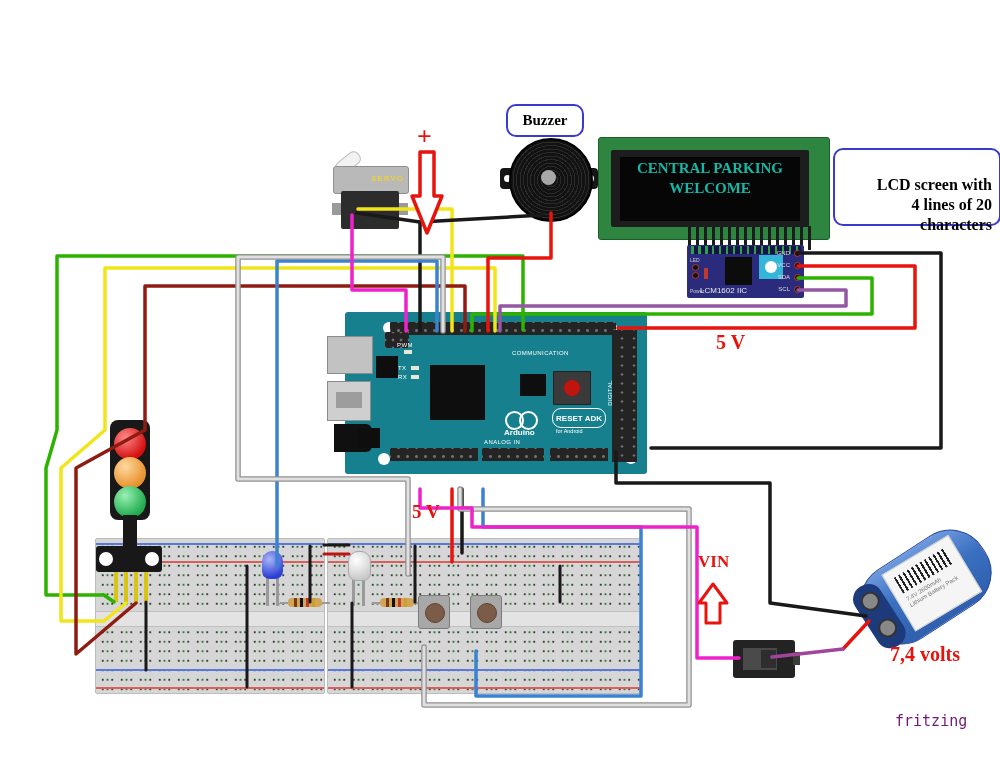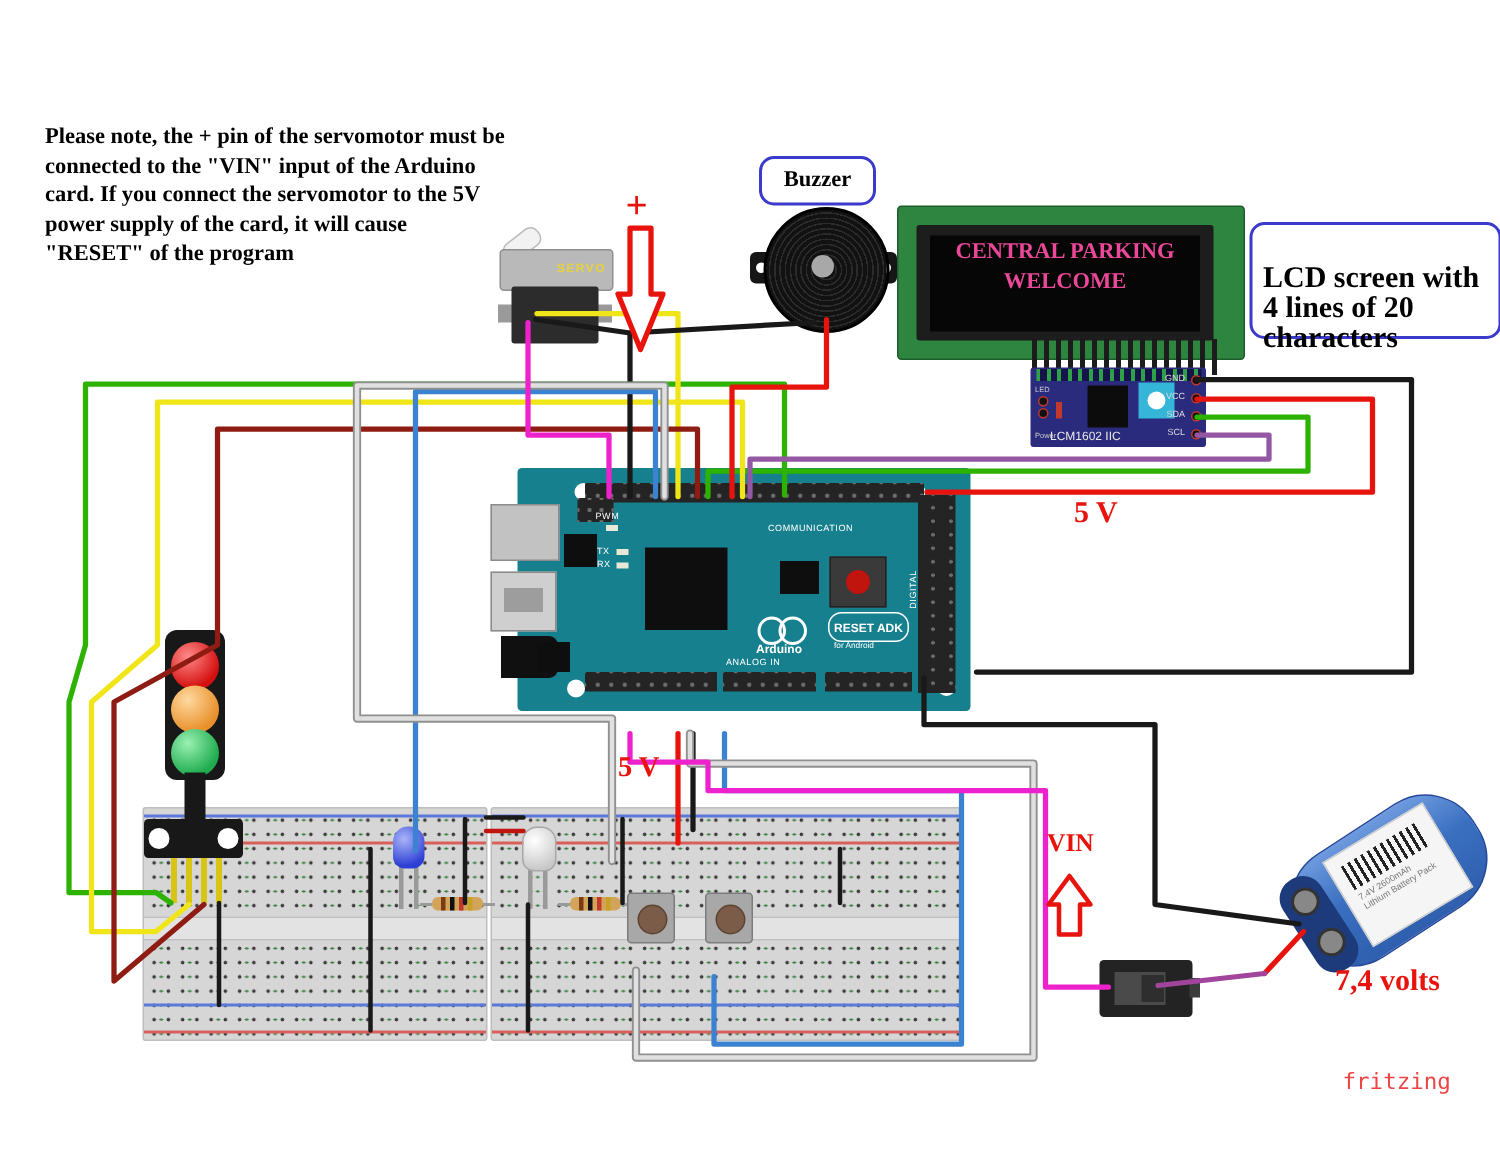--- a/index.html
+++ b/index.html
@@ -11,25 +11,25 @@
   
   .title-box{left:37px;top:12px;width:892px;height:54px;border:3px solid #3a3acc;border-radius:14px;
     display:flex;align-items:center;justify-content:center;}
   .title-box span{color:#e8130c;font-weight:bold;font-size:30px;letter-spacing:.2px;}
   .note{left:30px;top:82px;width:360px;color:#000;font-weight:bold;font-size:15px;line-height:19.5px;}
   .blue-box{border:2.5px solid #3a3acc;border-radius:10px;background:#fff;display:flex;align-items:center;justify-content:center;}
   .blue-box span{font-weight:bold;font-size:15px;color:#000;}
   .servo-label{left:119px;top:193px;width:196px;height:26px;}
   .buzzer-label{left:506px;top:104px;width:74px;height:29px;}
   .lcd-label{left:833px;top:148px;width:164px;height:74px;}
-  .lcd-label span{font-size:20px;line-height:20px;text-align:left;width:150px;margin-top:36px;}
+  .lcd-label span{font-size:16px;line-height:20px;text-align:right;width:150px;margin-top:36px;}
   .battery-label{left:799px;top:482px;width:180px;height:48px;}
   .battery-label span{color:#2222dd;text-align:center;line-height:19px;}
   .red-text{color:#e8130c;font-weight:bold;}
-  .fritzing{left:895px;top:712px;color:#ef4444;font-size:15px;font-family:"DejaVu Sans Mono",monospace;}
+  .fritzing{left:895px;top:712px;color:#701a75;font-size:15px;font-family:"DejaVu Sans Mono",monospace;}
 
   
   .bboard{top:538px;height:154px;background-color:#d6d6d6;border:1px solid #bdbdbd;border-radius:2px;
     background-image:
       radial-gradient(#2f7d33 1.1px, transparent 1.6px),
       radial-gradient(#3c3c3e 1px, transparent 1.45px);
     background-size:19px 9.5px, 9.5px 9.5px;
     background-position:2px 3px, 2px 3px;}
   .bb-left{left:95px;width:228px;}
   .bb-right{left:327px;width:313px;}
@@ -63,21 +63,21 @@
   .buzzer-ear{position:absolute;top:168px;width:15px;height:21px;background:#161616;border-radius:4px;}
   .buzzer-ear i{position:absolute;left:4px;top:7px;width:7px;height:7px;border-radius:50%;background:#fff;}
   .buzzer-disc{left:509px;top:138px;width:80px;height:80px;border-radius:50%;
     background:repeating-radial-gradient(circle at 50% 50%, #121212 0 2.5px, #2b2b2b 2.5px 3.5px);
     border:2px solid #000;}
   .buzzer-dot{left:541px;top:170px;width:15px;height:15px;border-radius:50%;background:#a8a8a8;}
 
   
   .lcd-board{left:598px;top:137px;width:230px;height:101px;background:#2e8540;border:1px solid #1d5c2b;border-radius:3px;}
   .lcd-bezel{left:611px;top:150px;width:198px;height:77px;background:#1d1d1d;border-radius:2px;}
-  .lcd-screen{left:620px;top:157px;width:180px;height:63px;background:#060606;color:#ec4899;
+  .lcd-screen{left:620px;top:157px;width:180px;height:63px;background:#060606;color:#14b8a6;
     text-align:center;font-weight:bold;font-size:15px;line-height:20px;padding-top:1px;}
   .lcd-pins{left:688px;top:226px;width:124px;height:24px;
     background:repeating-linear-gradient(90deg,#1c1c1c 0 3.5px, transparent 3.5px 8px);}
 
   
   .lcm-board{left:687px;top:245px;width:117px;height:53px;background:#2b2b7e;border-radius:2px;}
   .lcm-toprow{left:691px;top:246px;width:110px;height:8px;
     background:repeating-linear-gradient(90deg,#2fa04a 0 2.5px,#14144a 2.5px 7px);}
   .lcm-ic{left:725px;top:257px;width:27px;height:28px;background:#0c0c0c;}
   .lcm-pot{left:759px;top:255px;width:24px;height:24px;background:#35b6d9;}
@@ -344,25 +344,20 @@
       <polyline points="352,215 352,290 406,290 406,331" fill="none" stroke="#ee22cc" stroke-width="3.5" stroke-linejoin="round" stroke-linecap="round"></polyline>
       <polyline points="420,489 420,508 472,508 472,527 697,527 697,658 739,658" fill="none" stroke="#ee22cc" stroke-width="3.5" stroke-linejoin="round" stroke-linecap="round"></polyline>
       <polyline points="772,657 843,649" fill="none" stroke="#a0459b" stroke-width="3.5" stroke-linejoin="round" stroke-linecap="round"></polyline>
       <polyline points="798,290 846,290 846,306 500,306 500,331" fill="none" stroke="#9457a3" stroke-width="3.5" stroke-linejoin="round" stroke-linecap="round"></polyline>
     </svg>
   <svg class="layer" viewBox="0 0 1000 768" xmlns="http://www.w3.org/2000/svg">
     <polygon points="420,152 434,152 434,196 442,196 427,233 412,196 420,196" fill="#ffffff" stroke="#e8130c" stroke-width="3.5" stroke-linejoin="round"></polygon>
     <polygon points="713,584 727,603 720,603 720,623 706,623 706,603 699,603" fill="#ffffff" stroke="#e8130c" stroke-width="3" stroke-linejoin="round"></polygon>
   </svg>
 
-  <div class="abs note prewrap">Please note, the + pin of the servomotor must be
-connected to the "VIN" input of the Arduino
-card. If you connect the servomotor to the 5V
-power supply of the card, it will cause
-"RESET" of the program</div>
   <div class="abs blue-box buzzer-label">
     <span>Buzzer</span>
   </div>
   <div class="abs blue-box lcd-label">
     <span class="prewrap">LCD screen with
 4 lines of 20
 characters</span>
   </div>
   <div class="abs red-text" style="left:417px;top:122px;font-size:26px">+</div>
   <div class="abs red-text" style="left:716px;top:331px;font-size:20px">5 V</div>

